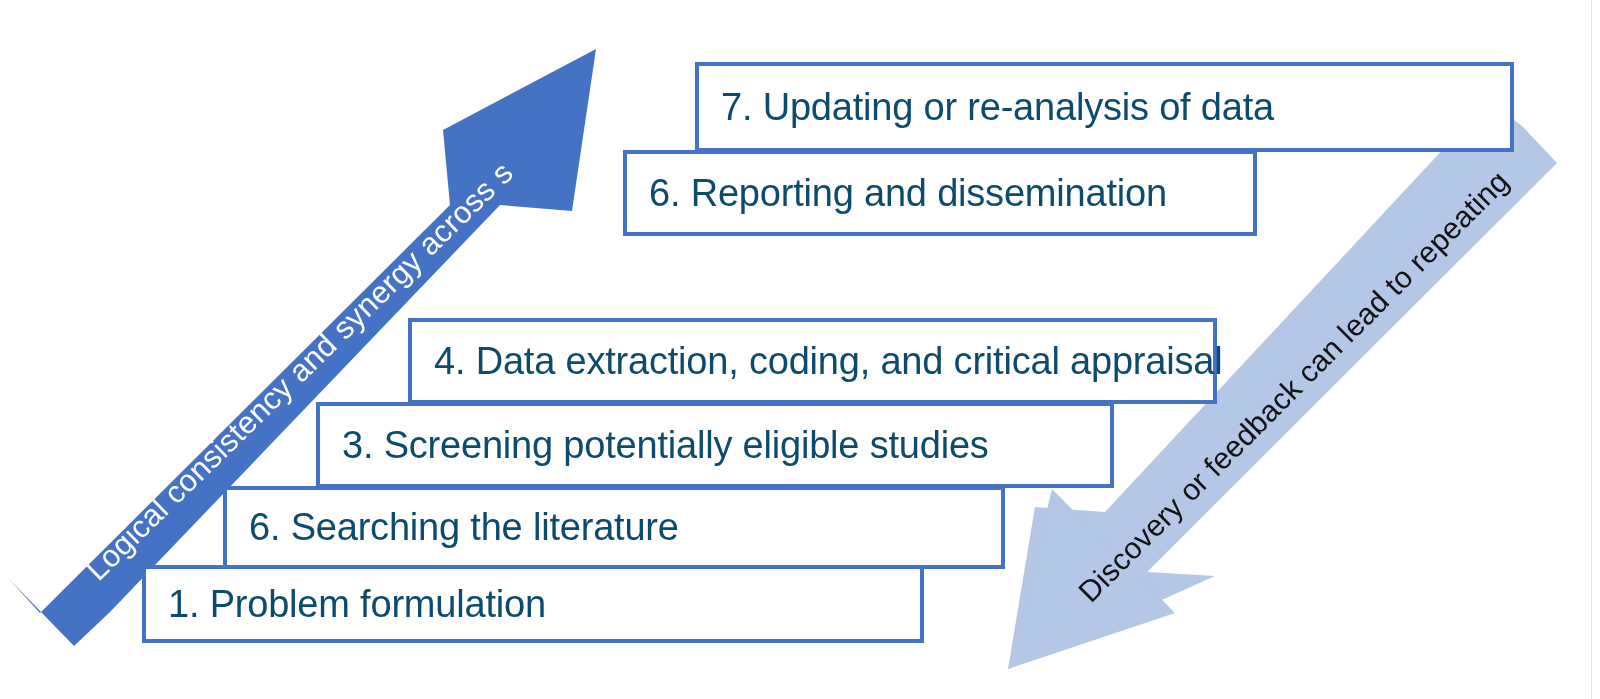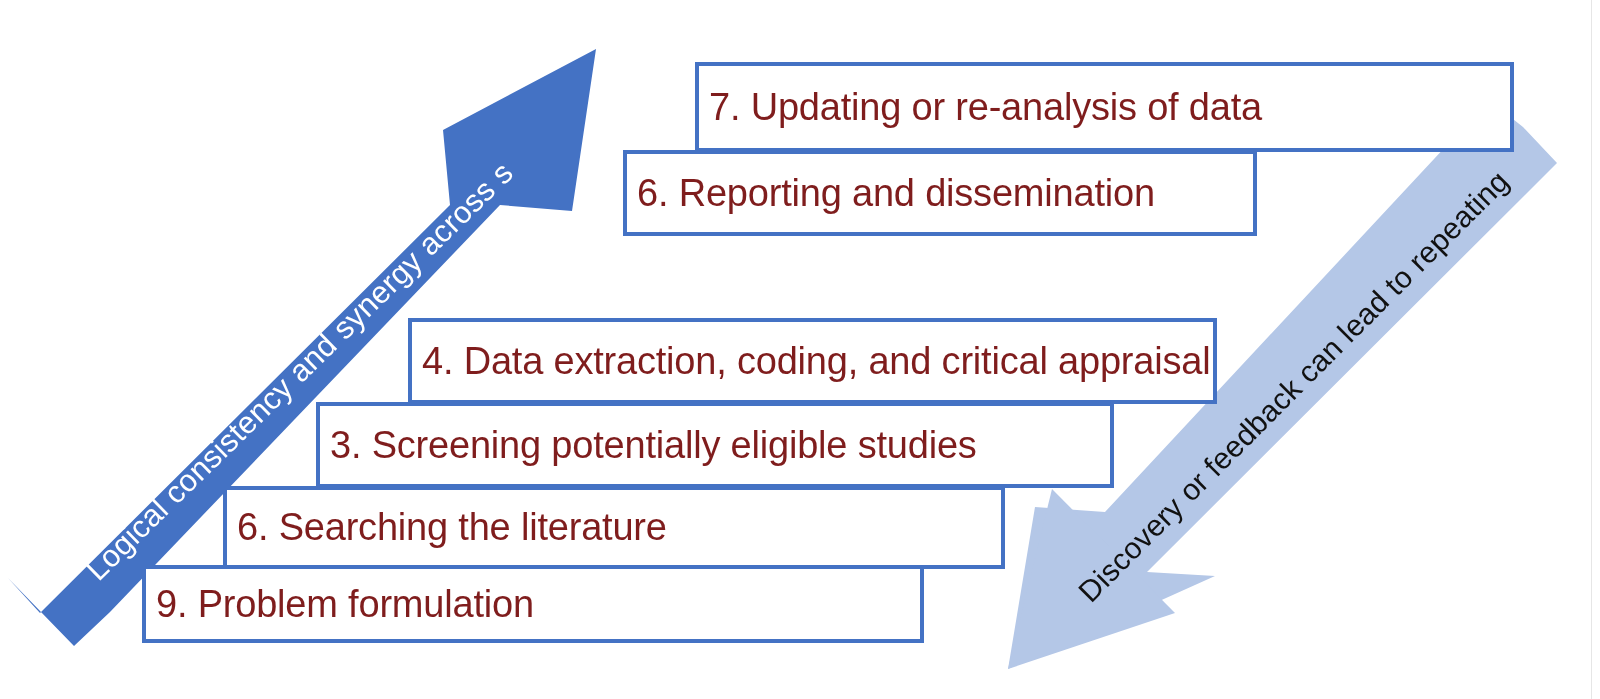--- a/index.html
+++ b/index.html
@@ -39,24 +39,24 @@
     position: absolute;
     box-sizing: border-box;
     background: #ffffff;
     border: 4px solid #4472C4;
     display: flex;
     align-items: center;
   }
   .step-label {
     font-family: "Liberation Sans", sans-serif;
     font-size: 38px;
-    color: #7f1d1d;
+    color: #0c4a6e;
     letter-spacing: -0.2px;
     white-space: nowrap;
-    padding-left: 10px;
+    padding-left: 22px;
   }
 </style>
 </head>
 <body>
 
 <div id="canvas">
 
   <svg class="arrow-layer" viewBox="0 0 1600 699" xmlns="http://www.w3.org/2000/svg">
     <defs>
       <path id="up-arrow-text-path" d="M 72,608 L 512,178"></path>
@@ -74,21 +74,21 @@
     <polygon points="1523,127 1557,163 1147,572 1215,576 1008,669 1035,507 1105,512 1489,100" fill="#B4C7E7"></polygon>
     <polygon points="1052,489 1175,613 1008,669" fill="#B4C7E7"></polygon>
     <text fill="#111111" font-family="Liberation Sans, sans-serif" font-size="30" letter-spacing="0.2">
       <textPath href="#down-arrow-text-path" startOffset="3%">
         <tspan id="down-arrow-label-text">Discovery or feedback can lead to repeating steps</tspan>
       </textPath>
     </text>
   </svg>
 
   <div class="step-box" style="left:142px; top:565px; width:782px; height:78px;">
-    <span class="step-label">9. Problem formulation</span>
+    <span class="step-label">1. Problem formulation</span>
   </div>
 
   <div class="step-box" style="left:223px; top:486px; width:782px; height:83px;">
     <span class="step-label">6. Searching the literature</span>
   </div>
 
   <div class="step-box" style="left:316px; top:402px; width:798px; height:86px;">
     <span class="step-label">3. Screening potentially eligible studies</span>
   </div>
 

